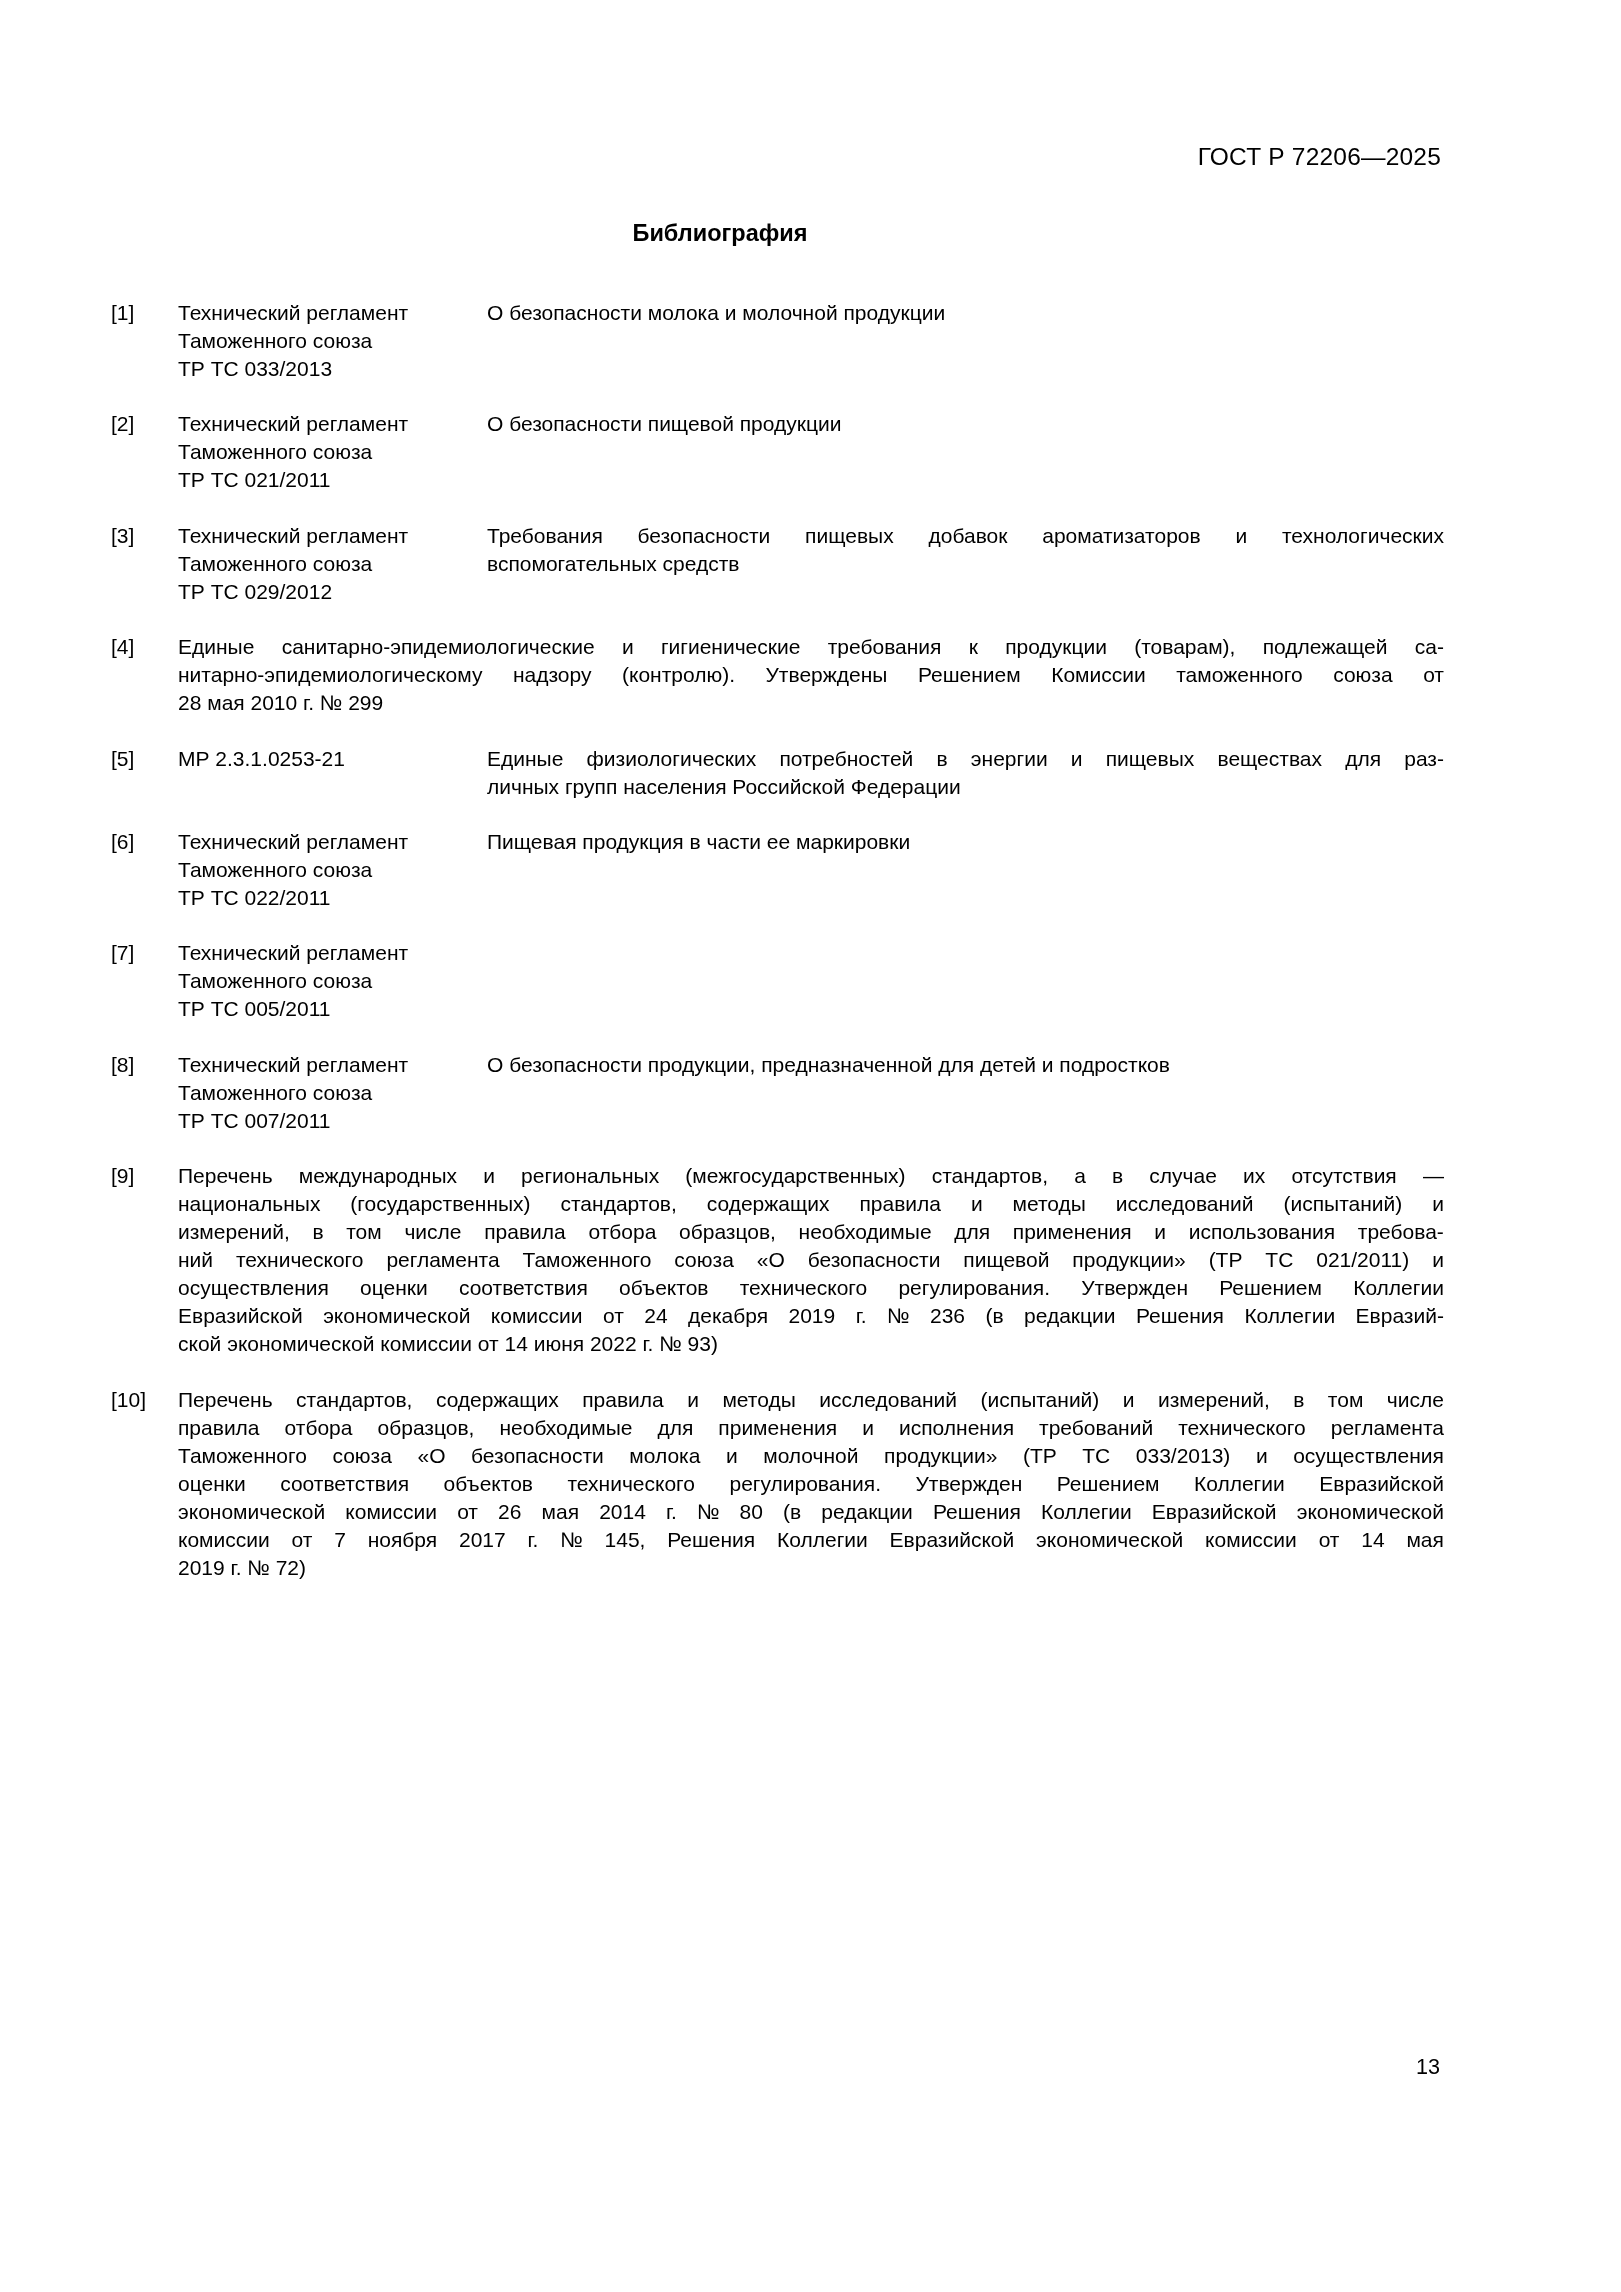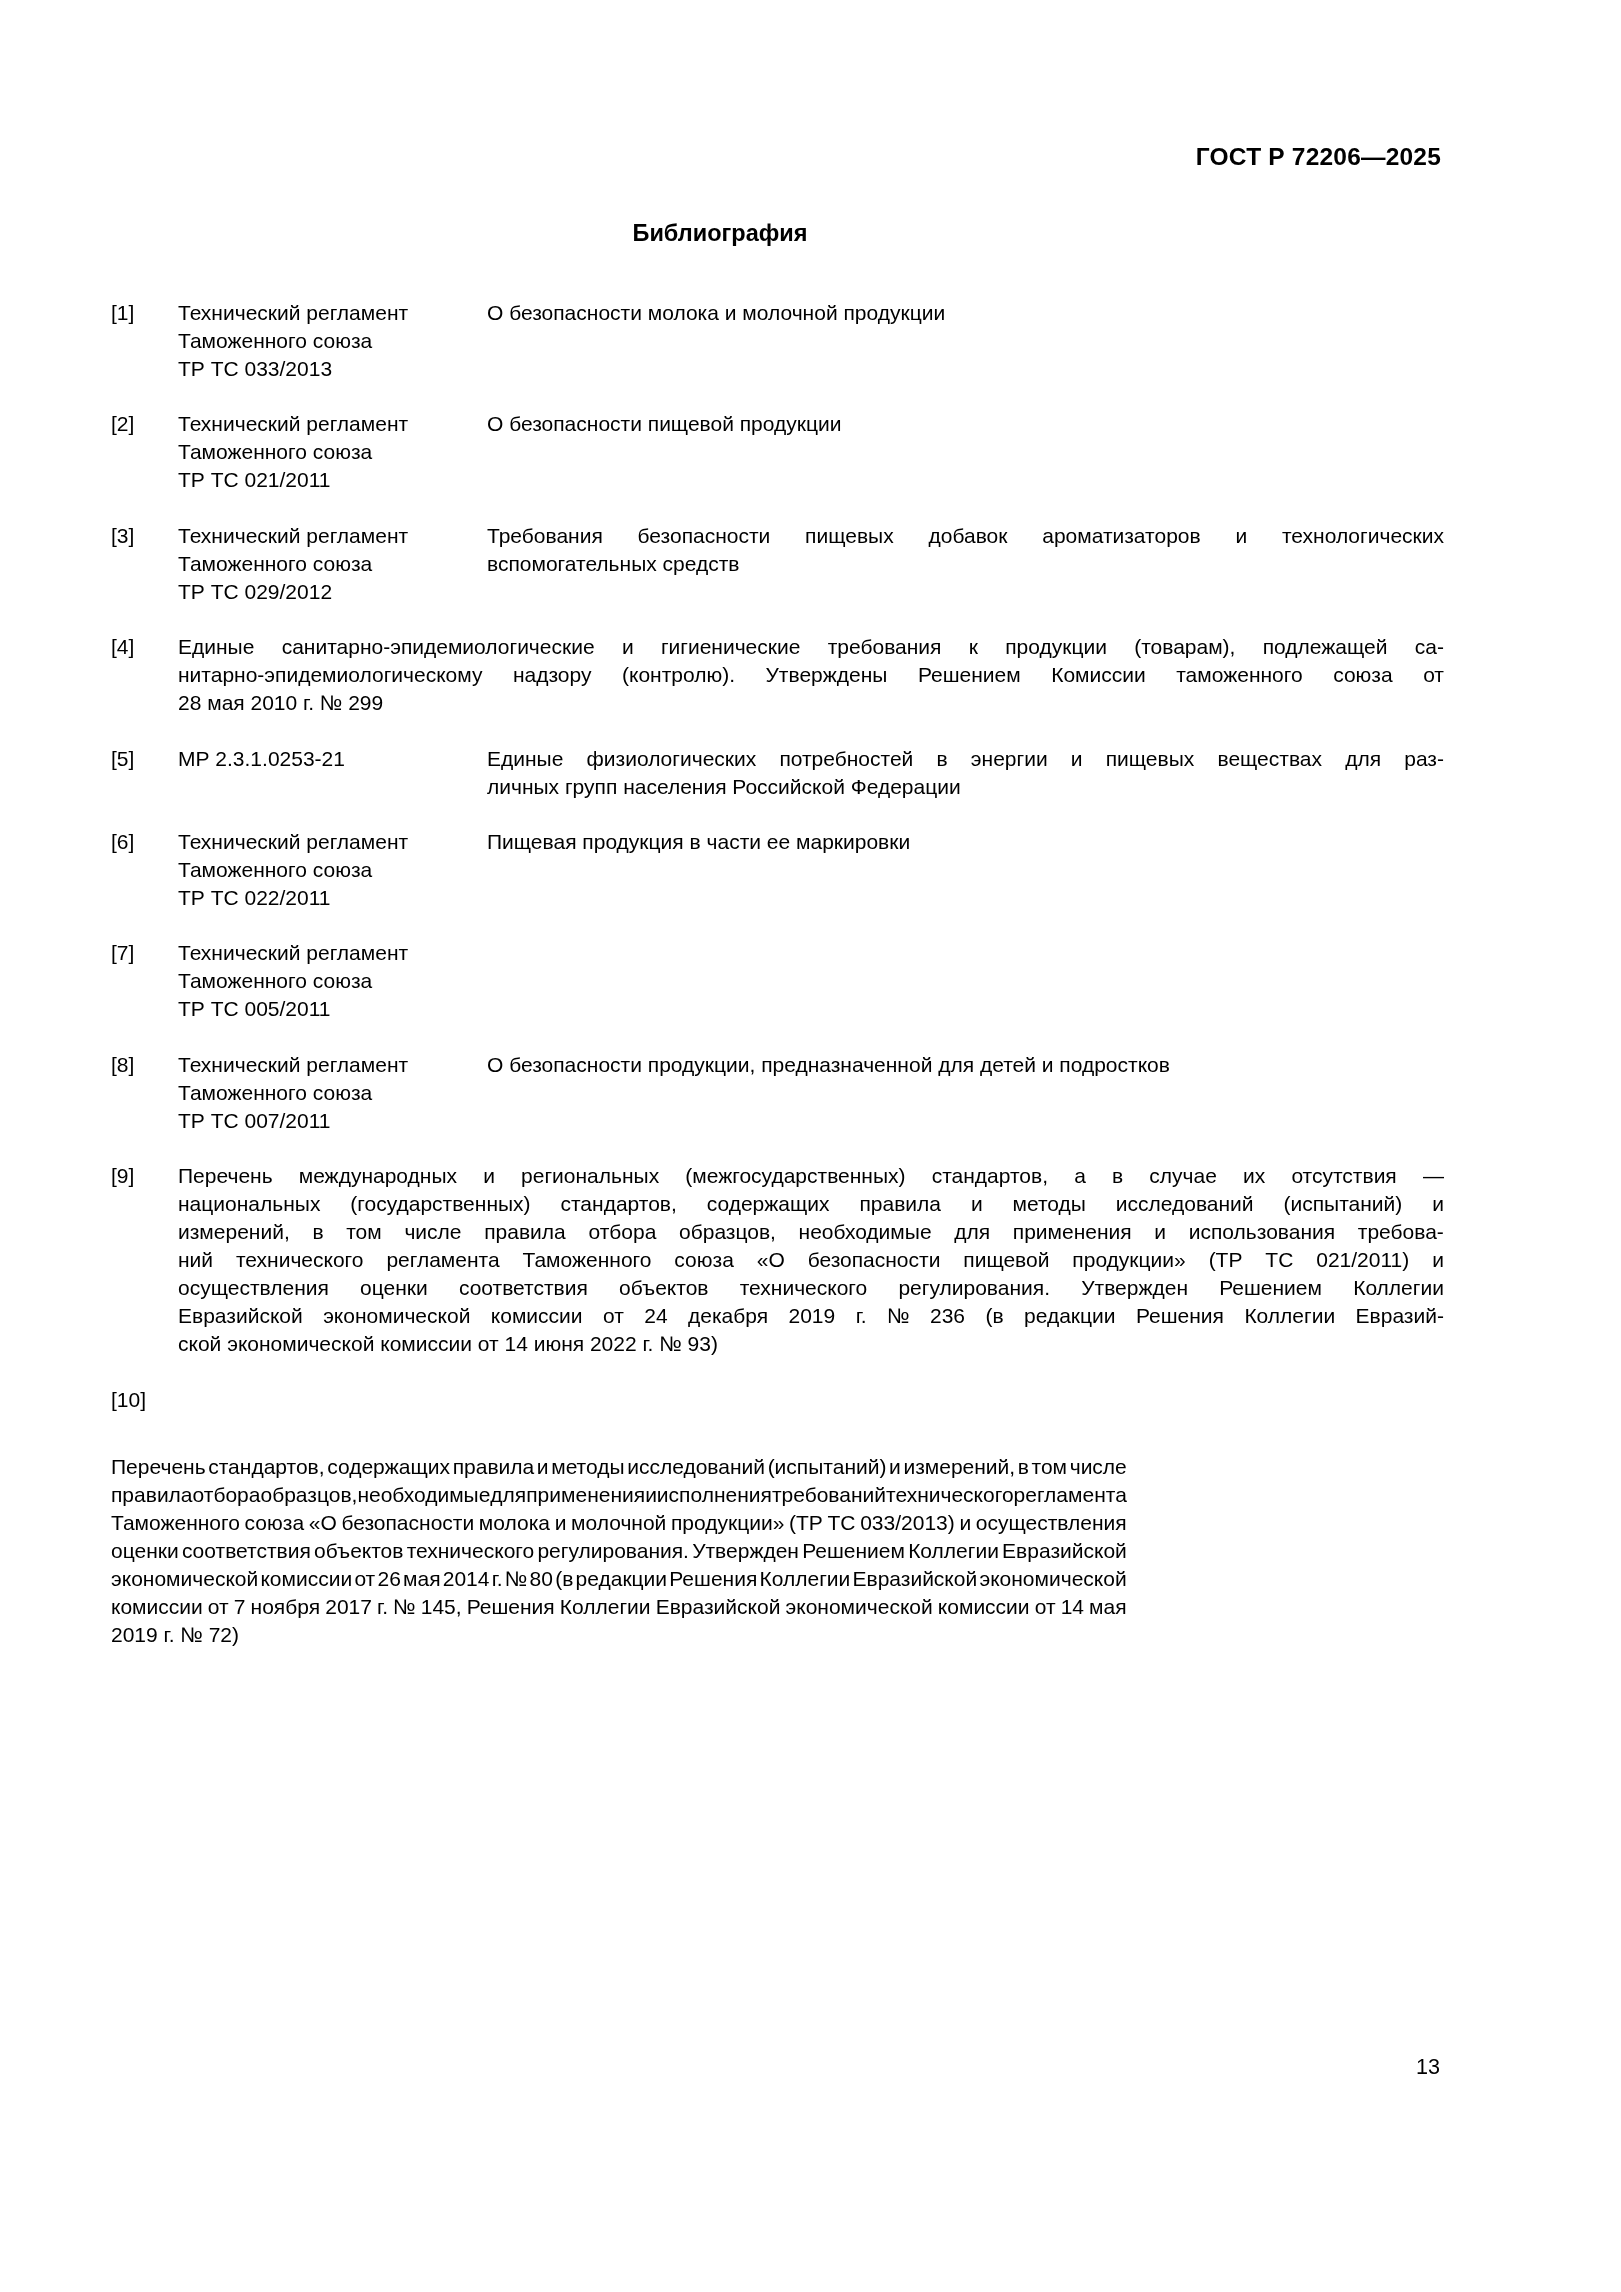--- a/index.html
+++ b/index.html
@@ -20,21 +20,21 @@
     box-sizing: border-box;
     overflow: hidden;
   }
 
   
   .doc-header {
     position: absolute;
     top: 143px;
     right: 180px;
     font-size: 24.5px;
-    font-weight: bold;
+    font-weight: normal;
     letter-spacing: 0.2px;
     white-space: nowrap;
   }
 
   
   .section-title {
     position: absolute;
     top: 220px;
     left: 0;
     width: 1362px;
@@ -51,21 +51,21 @@
     top: 299px;
     left: 111px;
     width: 1333px;
   }
 
   .entry {
     display: flex;
     align-items: flex-start;
     margin-bottom: 27.4px;
   }
-  .entry:last-child { margin-bottom: 0; flex-direction: column; }
+  .entry:last-child { margin-bottom: 0; }
 
   .entry-num {
     flex: 0 0 67px;
     font-size: 21px;
     line-height: 28px;
     white-space: nowrap;
   }
 
   
   .entry-label {

